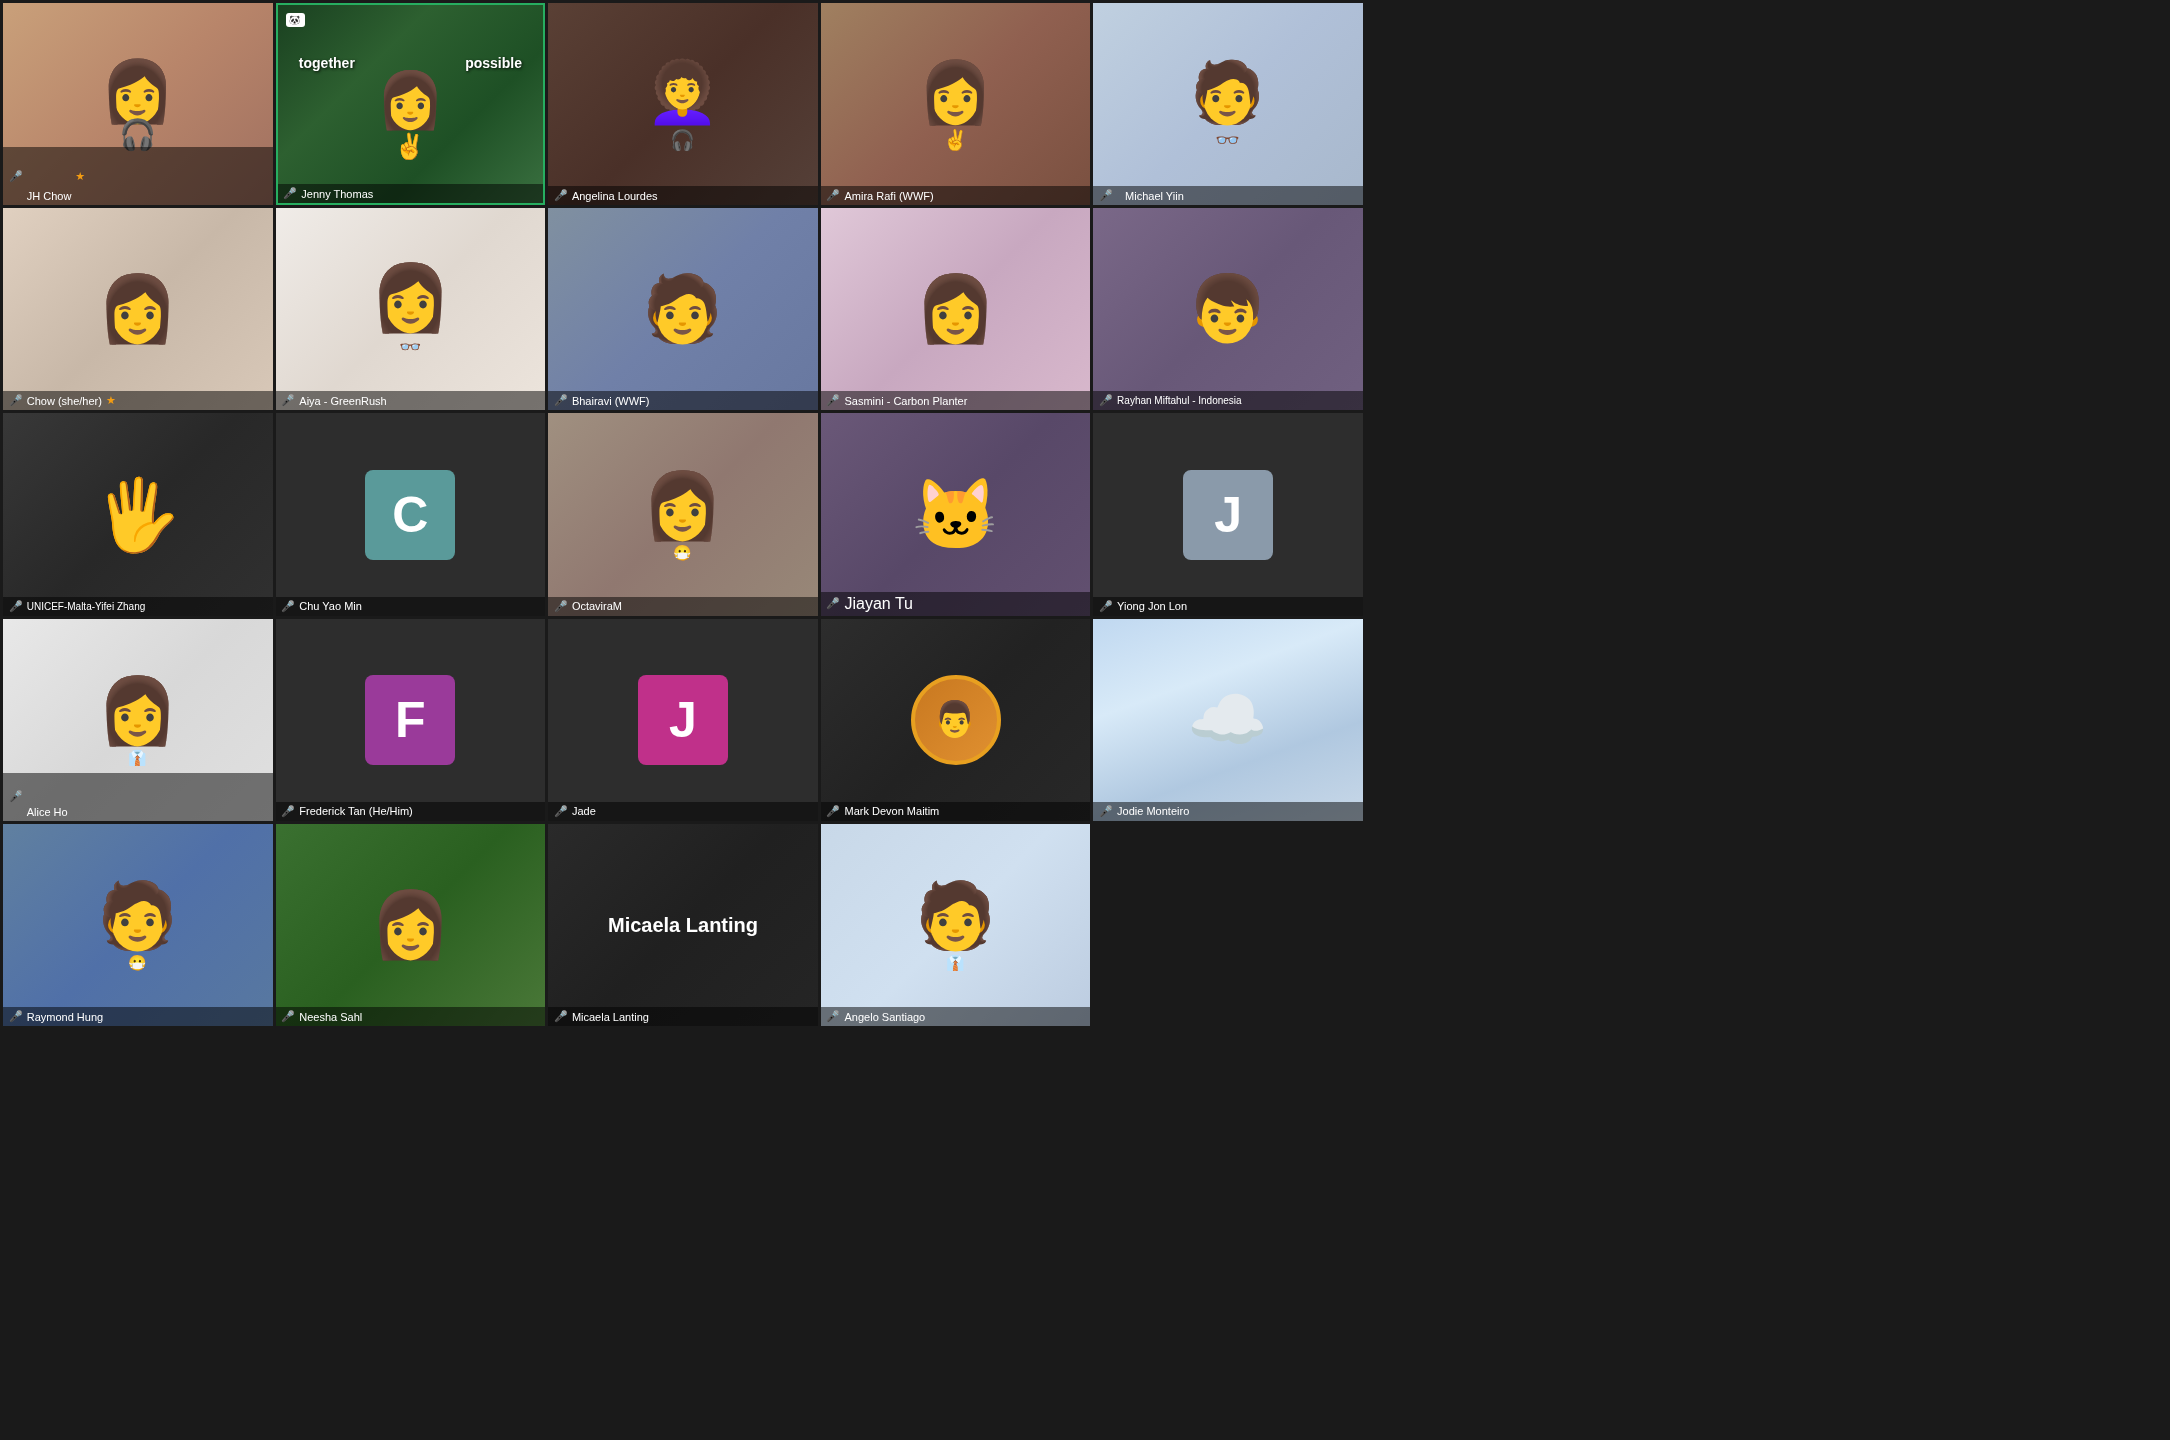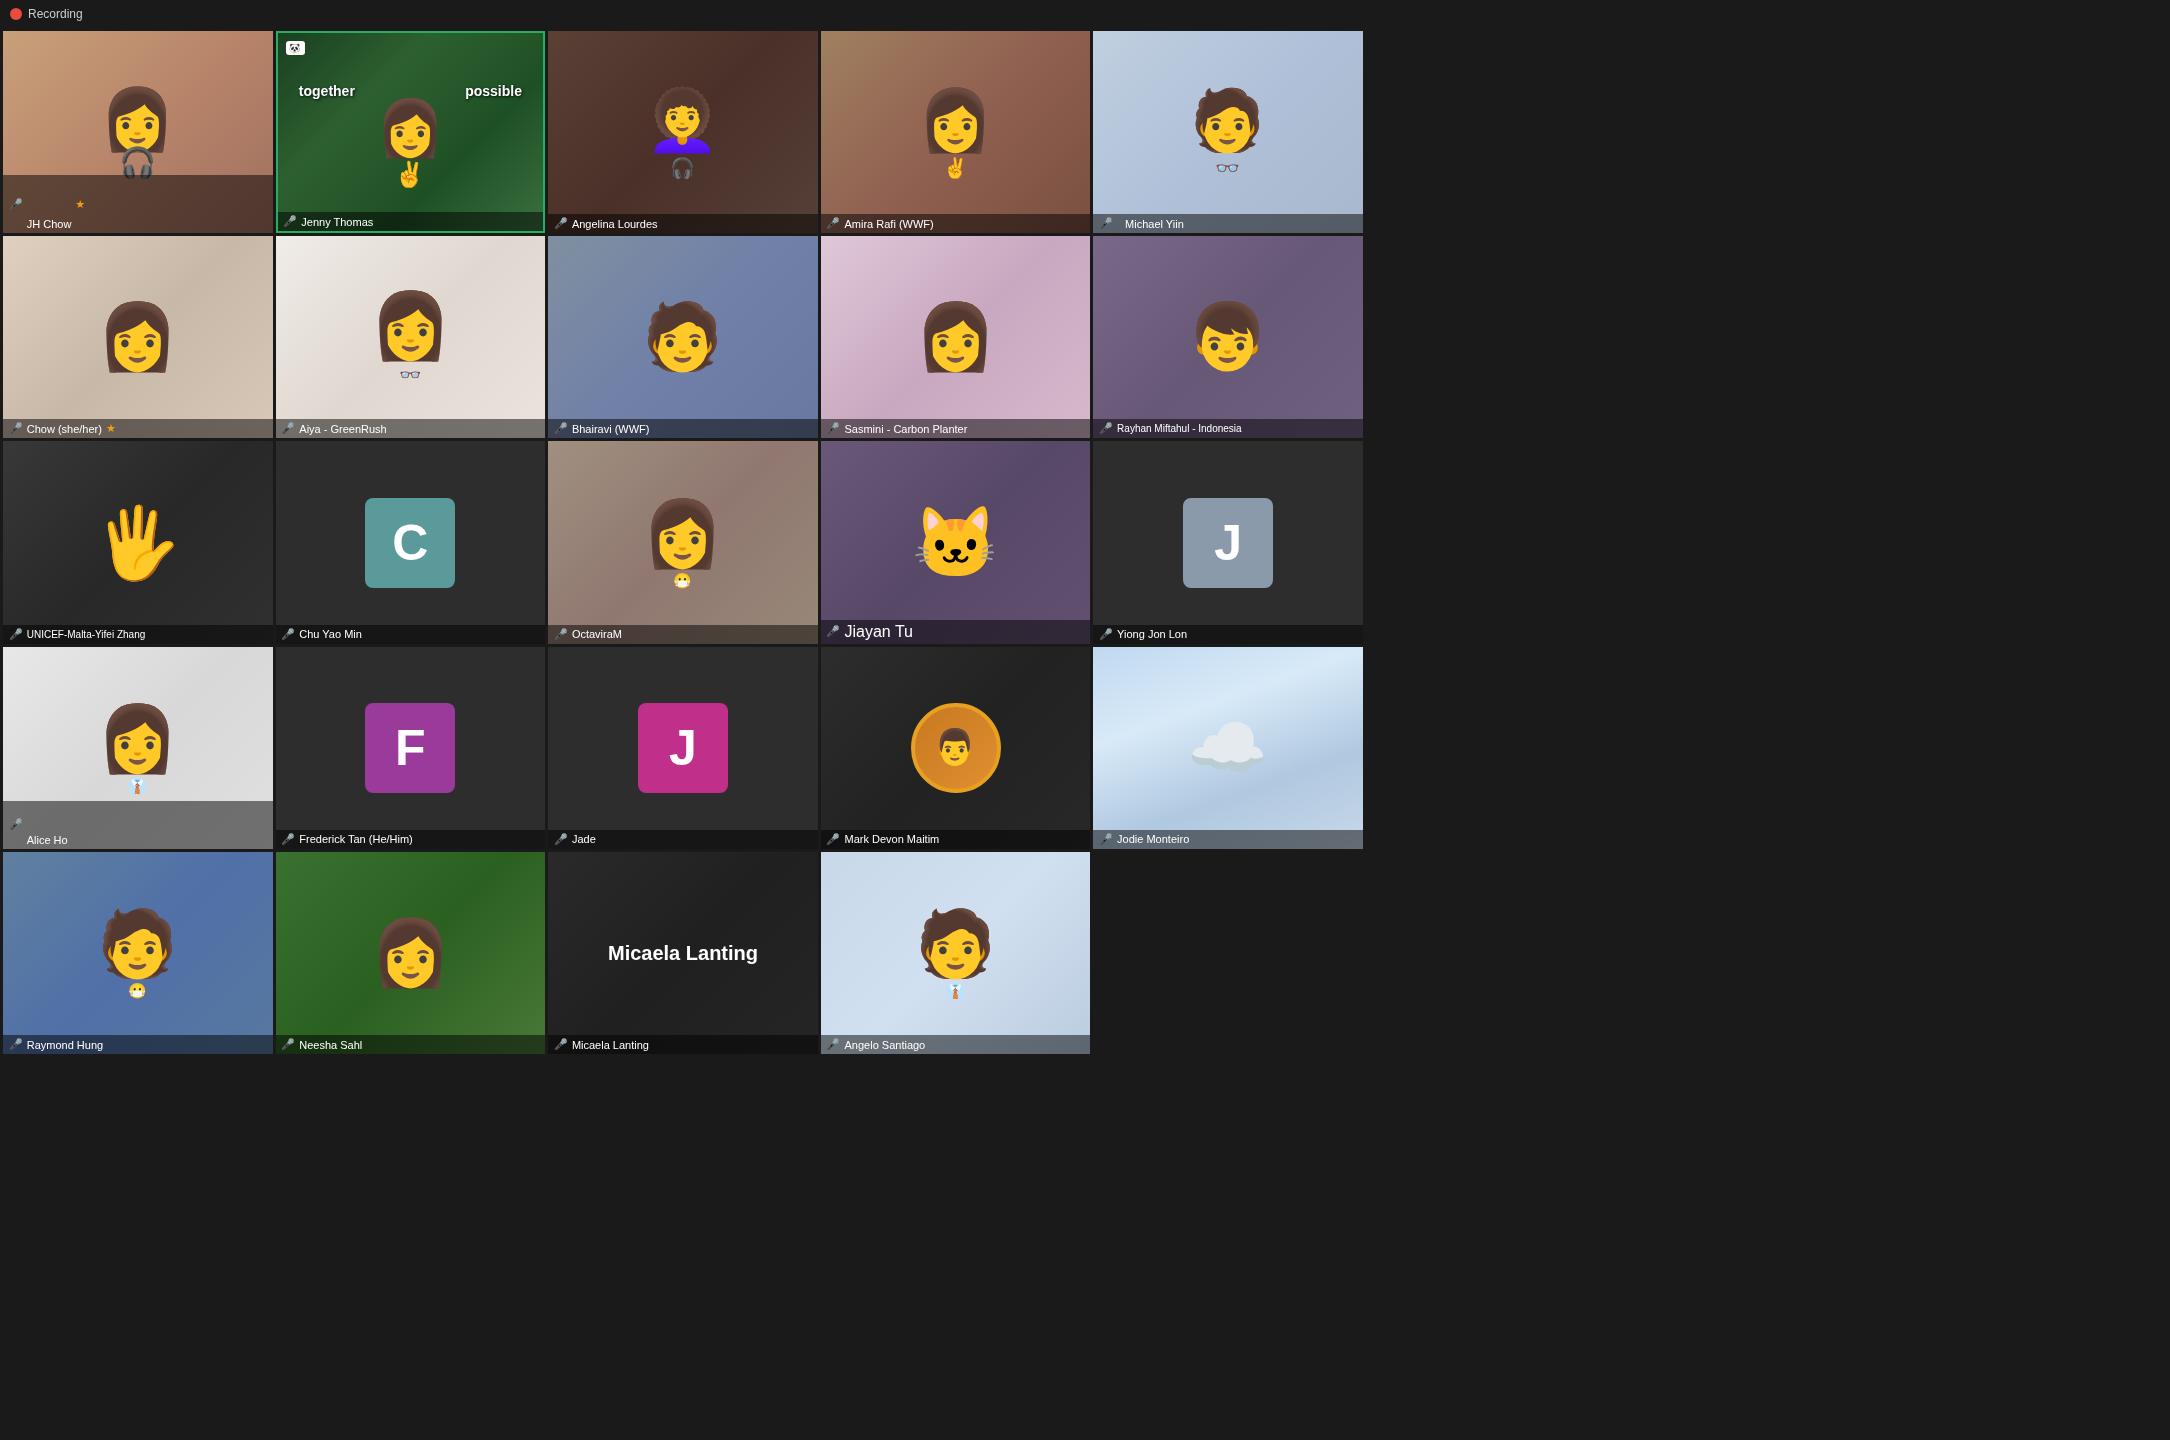--- a/index.html
+++ b/index.html
@@ -68,24 +68,20 @@
       align-items: center;
       justify-content: center;
       flex-direction: column;
     }
   </style>
 </head>
 <body>
 
 <div>
 
-  <div class="top-bar">
-    <span class="record-dot"></span>
-    <span class="record-label">Recording</span>
-  </div>
 
   <div class="grid-container">
 
     <div class="cell" style="background: linear-gradient(135deg, #c9a07a, #b8856a, #a07060);">
       <div class="face-container">
         <div style="font-size:60px;">👩</div>
         <div style="font-size:30px; margin-top:-10px;">🎧</div>
       </div>
       <div class="name-bar">
         <span style="color:#e74c3c;">🎤</span>

